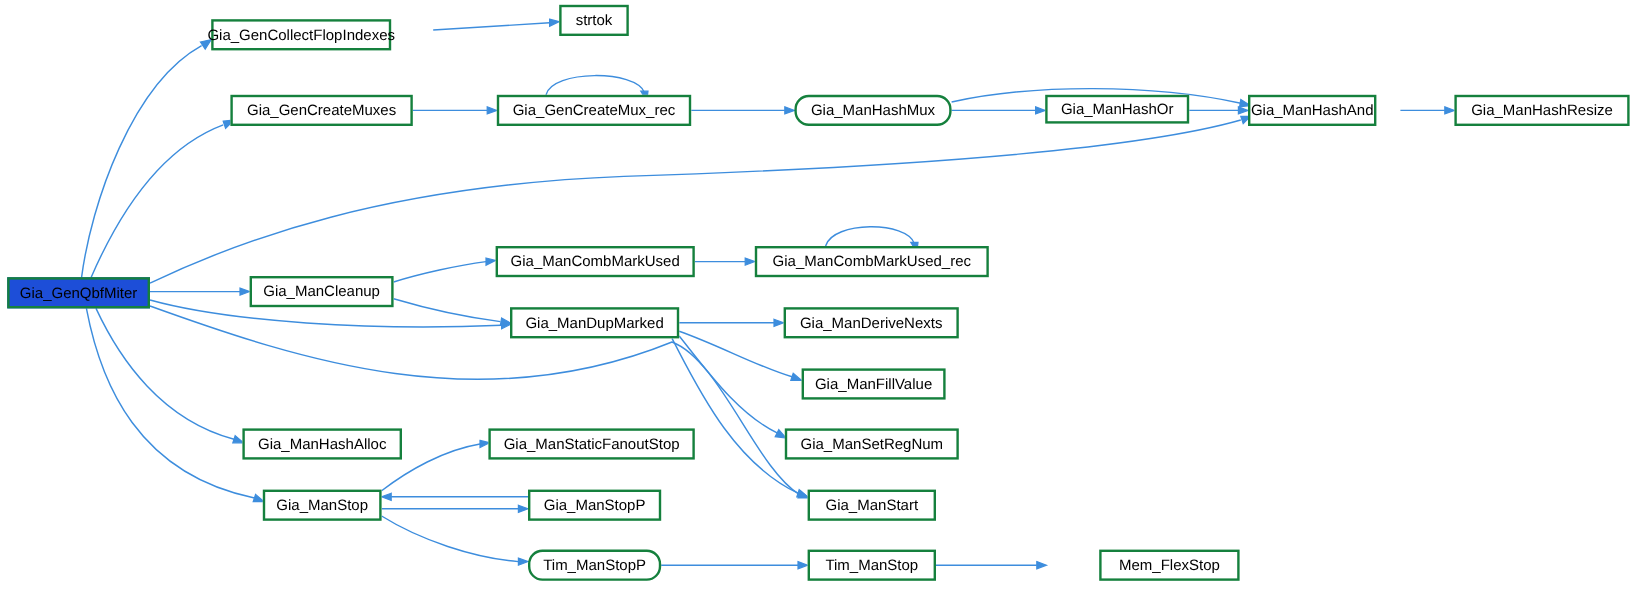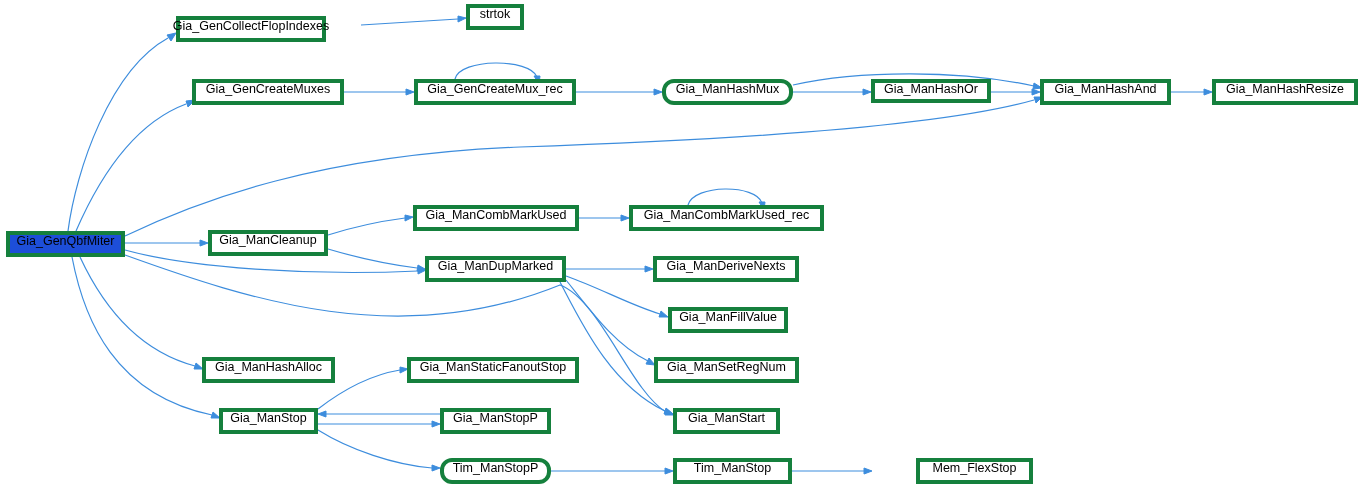--- a/index.html
+++ b/index.html
@@ -11,26 +11,27 @@
     position: relative;
     width: 1364px;
     height: 491px;
     background: #ffffff;
     font-family: "Liberation Sans", sans-serif;
     overflow: hidden;
   }
   .node {
     position: absolute;
     box-sizing: border-box;
-    border: 4px solid #15803d;
+    border: 2px solid #15803d;
     background: #ffffff;
     color: #000000;
     font-size: 12.5px;
     line-height: 1;
     display: flex;
+    align-items: center;
     justify-content: center;
     white-space: nowrap;
     padding: 0 6px;
   }
   .node.root {
     background: #1d4ed8;
   }
   svg#edges {
     position: absolute;
     left: 0;
@@ -162,21 +163,21 @@
     </div>
   <div class="node" style="left:414px; top:79px; width:162px; height:26px;">
       <span>Gia_GenCreateMux_rec</span>
     </div>
   <div class="node" style="left:662px; top:79px; width:131px; height:26px;border-radius:12px;">
       <span>Gia_ManHashMux</span>
     </div>
   <div class="node" style="left:871px; top:79px; width:120px; height:24px;">
       <span>Gia_ManHashOr</span>
     </div>
-  <div class="node" style="left:1040px; top:79px; width:131px; height:26px;">
+  <div class="node" style="left:1040px; top:79px; width:107px; height:26px;">
       <span>Gia_ManHashAnd</span>
     </div>
   <div class="node" style="left:1212px; top:79px; width:146px; height:26px;">
       <span>Gia_ManHashResize</span>
     </div>
   <div class="node" style="left:413px; top:205px; width:166px; height:26px;">
       <span>Gia_ManCombMarkUsed</span>
     </div>
   <div class="node" style="left:629px; top:205px; width:195px; height:26px;">
       <span>Gia_ManCombMarkUsed_rec</span>
@@ -207,20 +208,20 @@
     </div>
   <div class="node" style="left:440px; top:408px; width:111px; height:26px;">
       <span>Gia_ManStopP</span>
     </div>
   <div class="node" style="left:673px; top:408px; width:107px; height:26px;">
       <span>Gia_ManStart</span>
     </div>
   <div class="node" style="left:440px; top:458px; width:111px; height:26px;border-radius:12px;">
       <span>Tim_ManStopP</span>
     </div>
-  <div class="node" style="left:673px; top:458px; width:119px; height:26px;">
+  <div class="node" style="left:673px; top:458px; width:107px; height:26px;">
       <span>Tim_ManStop</span>
     </div>
   <div class="node" style="left:872px; top:458px; width:117px; height:26px;margin-left:44px;">
       <span>Mem_FlexStop</span>
     </div>
 
 </div>
 
 </body></html>

